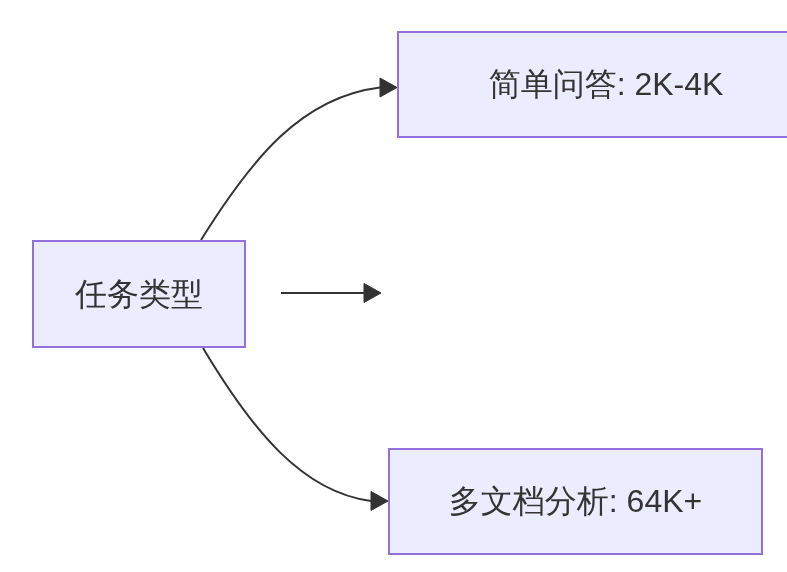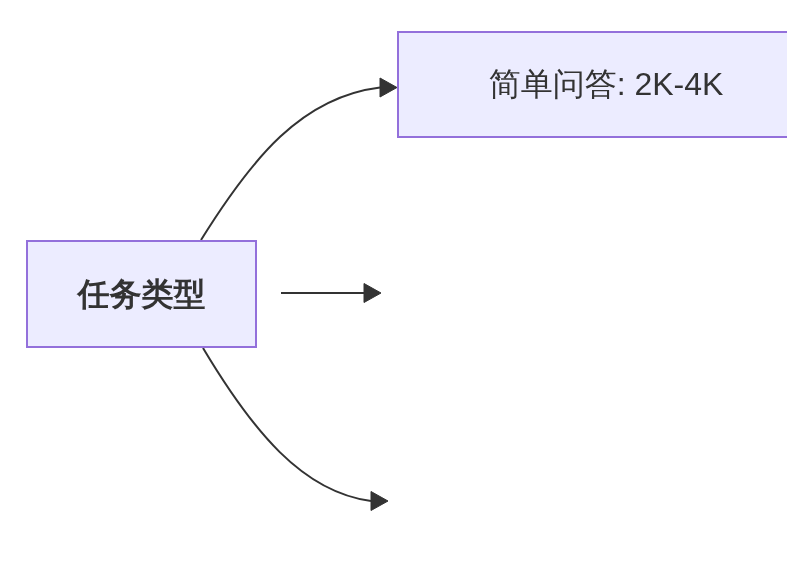--- a/index.html
+++ b/index.html
@@ -40,21 +40,21 @@
     background: var(--node-fill);
     border: 2px solid var(--node-border);
     display: flex;
     align-items: center;
     justify-content: center;
     color: var(--text-color);
     font-size: 32px;
     line-height: 1.2;
     white-space: nowrap;
   }
-  .node-task-type   { left: 26px;  top: 240px; width: 231px; height: 108px; font-weight: bold; }
+  .node-task-type   { left: 32px;  top: 240px; width: 214px; height: 108px; }
   .node-simple-qa   { left: 397px; top: 31px;  width: 418px; height: 107px; }
   .node-doc-summary { left: 381px; top: 239px; width: 389px; height: 108px; }
   .node-multi-doc   { left: 388px; top: 448px; width: 375px; height: 107px; }
 </style>
 </head>
 <body>
 
 <div class="canvas">
 
   <svg class="edges-layer" viewBox="0 0 787 572">
@@ -71,14 +71,17 @@
 
   <div class="node node-task-type">
     <span>任务类型</span>
   </div>
 
   <div class="node node-simple-qa">
     <span>简单问答: 2K-4K</span>
   </div>
 
 
+  <div class="node node-multi-doc">
+    <span>多文档分析: 64K+</span>
+  </div>
 
 </div>
 
 </body></html>

